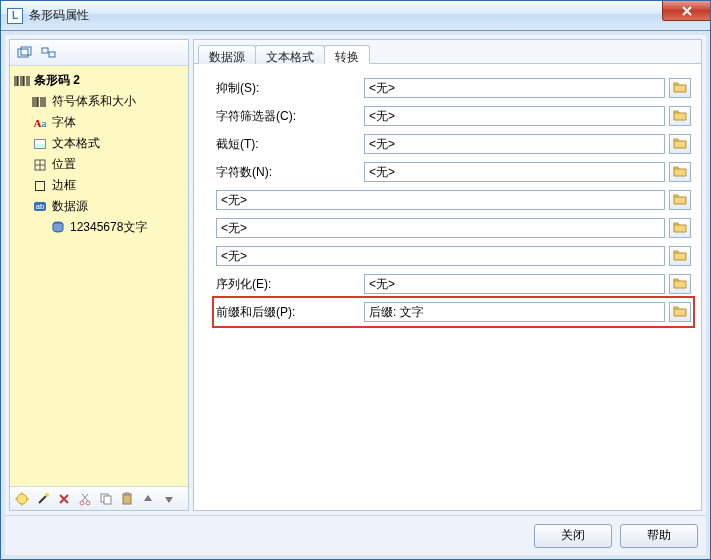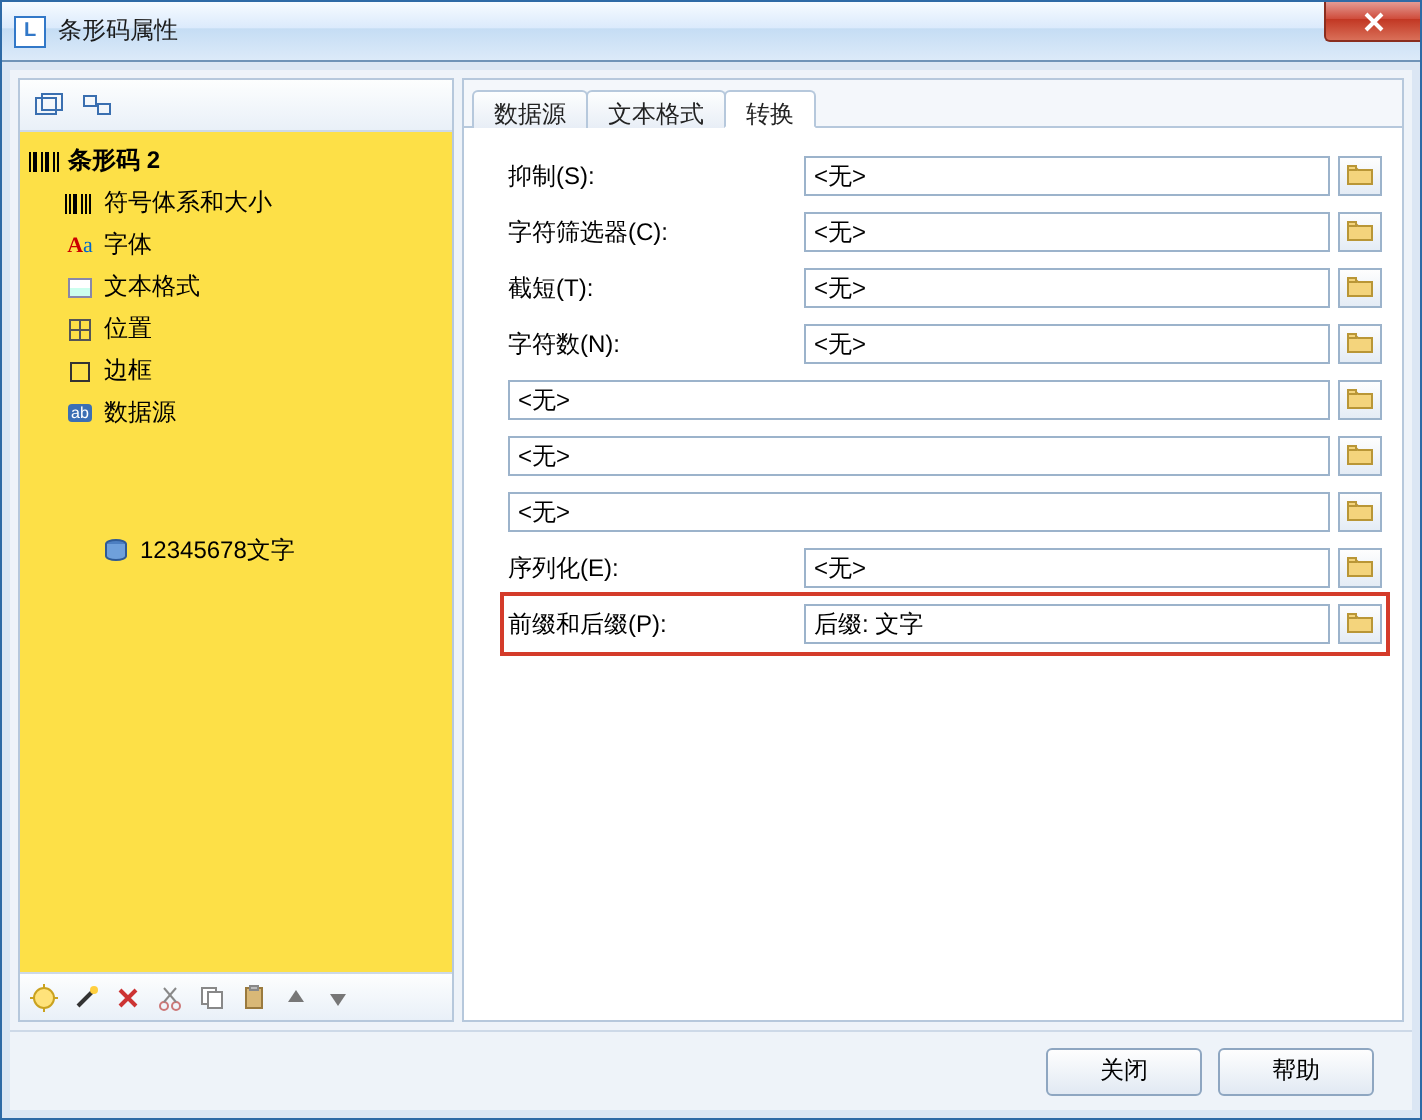--- a/index.html
+++ b/index.html
@@ -43,23 +43,23 @@
     border:4px solid #dbe6f4;
   }
   .main-area {
     flex:1;
     display:flex;
     padding:4px;
     gap:4px;
     min-height:0;
   }
   .left-panel {
-    width:218px;
+    width:180px;
     border:1px solid #b6c8dc;
-    background:#fde047;
+    background:#fef9c3;
     display:flex; flex-direction:column;
   }
   .left-toolbar {
     height:26px;
     background:linear-gradient(#fdfefe,#e9f0f8);
     border-bottom:1px solid #cdd9e8;
     display:flex;align-items:center;padding:0 4px; gap:2px;
   }
   .tb-btn {
     width:22px;height:20px;
@@ -71,21 +71,21 @@
   }
   .tree-root {
     display:flex;align-items:center;gap:4px;
     padding:2px 2px; font-weight:bold; color:#000;
   }
   .tree-children { margin-left:18px; }
   .tree-item {
     display:flex;align-items:center;gap:4px;
     padding:2px 2px;
   }
-  .tree-children2 { margin-left:18px;margin-top:48px; }
+  .tree-children2 { margin-left:18px; }
   .ico {
     width:16px;height:16px; display:inline-flex;align-items:center;justify-content:center;
     font-size:10px;
   }
   .ico-barcode { }
   .ico-barcode svg{width:16px;height:12px;}
   .ico-123 { color:#777; font-family:Arial; font-size:9px; }
   .ico-Aa { font-family:"Times New Roman",serif; font-size:11px; }
   .ico-Aa .A{color:#c00;font-weight:bold;}
   .ico-Aa .a{color:#06c;}
@@ -174,21 +174,21 @@
     border:1px solid #9cb3cb;
     background:linear-gradient(#fefefe,#e4ecf5);
     display:flex;align-items:center;justify-content:center;
   }
   .form-btn svg{width:14px;height:12px;}
 
   .dialog-buttons {
     height:40px;
     display:flex; justify-content:flex-end; align-items:center;
     gap:8px;
-    padding:0 19px;
+    padding:0 8px;
     border-top:1px solid #cdd9e8;
     background:#eef3f9;
   }
   .dlg-btn {
     min-width:78px; height:24px;
     border:1px solid #8ea6c1;
     background:linear-gradient(#fefefe,#e1e9f3);
     border-radius:3px;
     display:flex;align-items:center;justify-content:center;
     font-size:12px;

